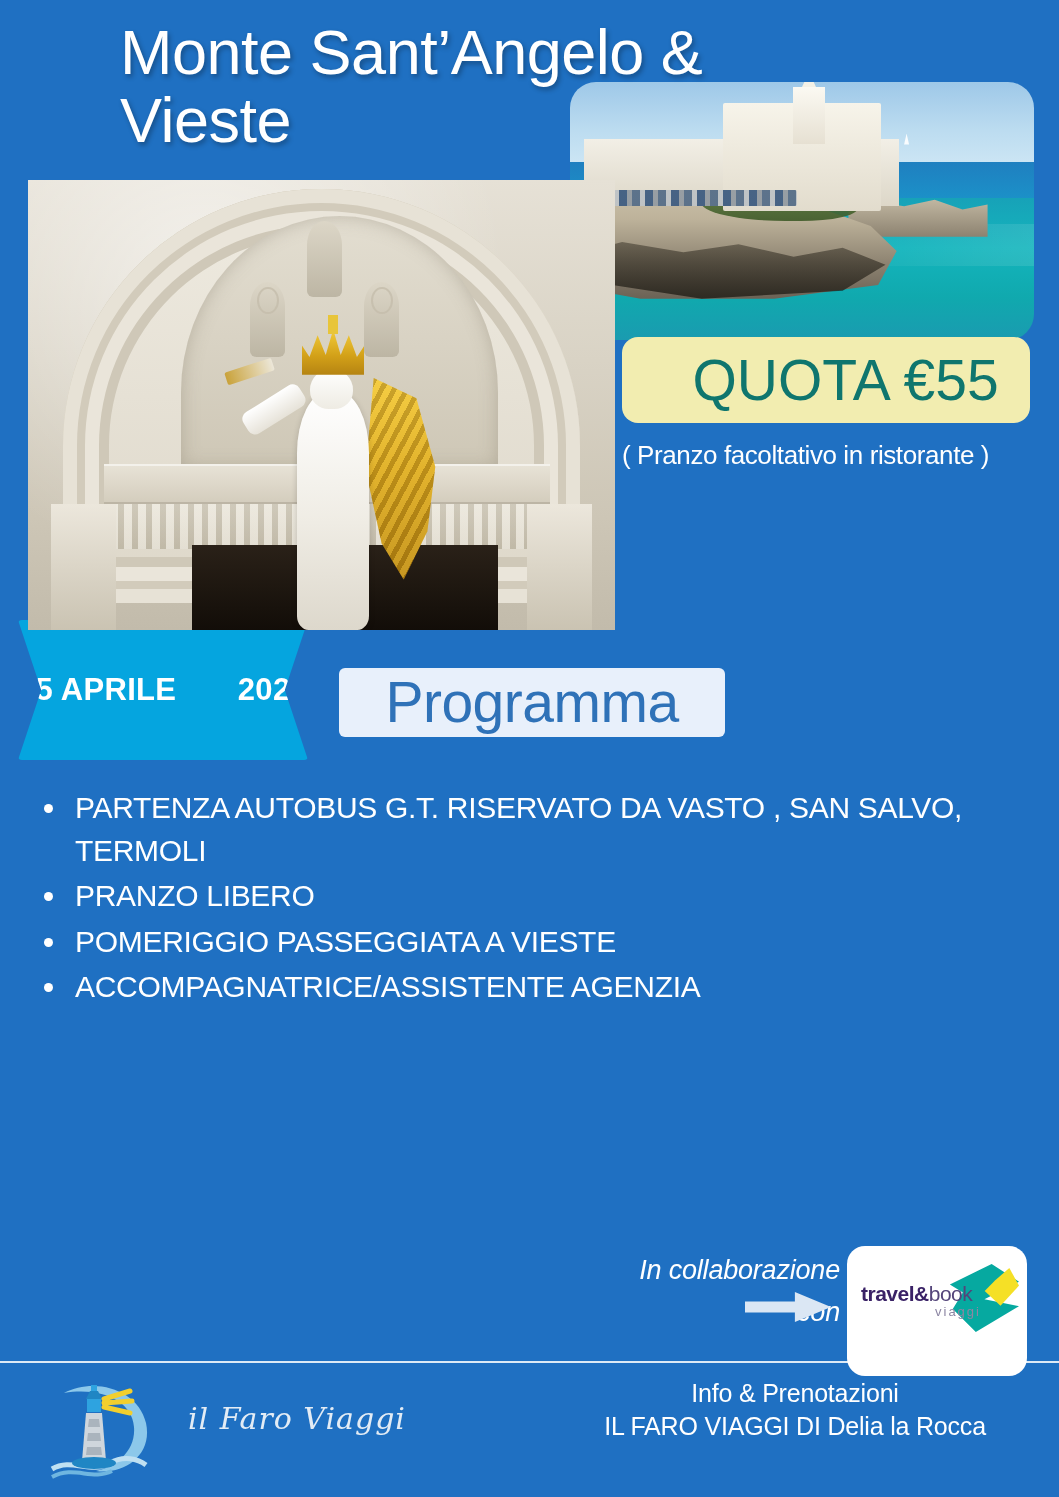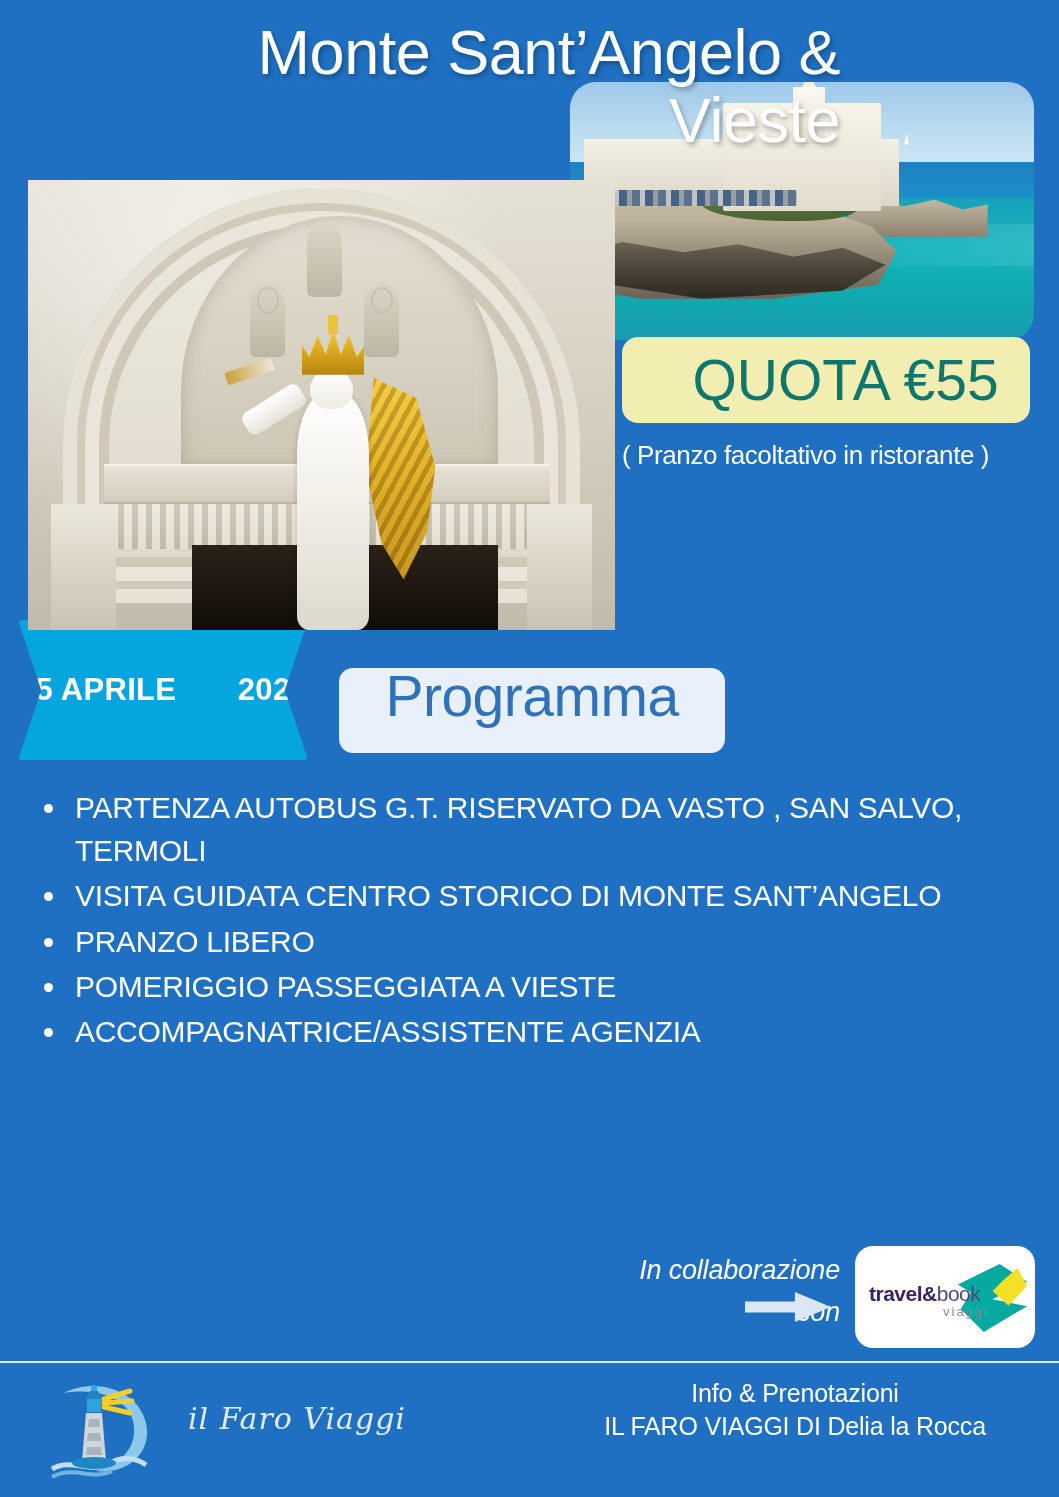--- a/index.html
+++ b/index.html
@@ -19,21 +19,21 @@
     background: #1f70c2;
     overflow: hidden;
   }
 
   
   .title {
     position: absolute;
     top: 18px;
     left: 120px;
     width: 720px;
-    text-align: right;
+    text-align: left;
     font-size: 63px;
     line-height: 1.08;
     font-weight: 400;
     color: #ffffff;
     letter-spacing: -0.5px;
     text-shadow: 2px 3px 5px rgba(0,0,0,0.30);
     z-index: 40;
     white-space: pre-line;
   }
 
@@ -327,24 +327,25 @@
     line-height: 1.35;
     letter-spacing: 0.3px;
   }
 
   
   .programma-box {
     position: absolute;
     left: 339px;
     top: 668px;
     width: 386px;
-    height: 85px;
+    height: 69px;
     background: #e8f0fb;
-    border-radius: 14px;
+    border-radius: 6px;
     display: flex;
+    align-items: center;
     justify-content: center;
     z-index: 35;
   }
   .programma-text {
     font-size: 57px;
     color: #2f72b8;
     line-height: 1;
     letter-spacing: -0.5px;
   }
 
@@ -398,26 +399,25 @@
     height: 30px;
     background: #dbe7f4;
     clip-path: polygon(0% 32%, 58% 32%, 58% 0%, 100% 50%, 58% 100%, 58% 68%, 0% 68%);
     z-index: 35;
   }
   .tb-logo {
     position: absolute;
     left: 847px;
     top: 1246px;
     width: 180px;
-    height: 102px;
+    height: 130px;
     background: #ffffff;
     border-radius: 18px;
     z-index: 36;
     overflow: hidden;
-    margin-left: 8px;
   }
   .tb-wordmark {
     position: absolute;
     left: 14px; top: 36px;
     font-size: 21px;
     color: #3a2266;
     letter-spacing: -0.5px;
     white-space: nowrap;
   }
   .tb-wordmark b { font-weight: bold; }
@@ -549,24 +549,20 @@
   </div>
 
   <div class="programma-box">
     <span class="programma-text">Programma</span>
   </div>
 
   <div class="program-list">
     <div class="program-item">
       <span class="bullet-dot"></span>
       <span class="program-item-text">PARTENZA  AUTOBUS G.T. RISERVATO DA VASTO , SAN SALVO, TERMOLI</span>
-    </div>
-    <div class="program-item">
-      <span class="bullet-dot"></span>
-      <span class="program-item-text">VISITA  GUIDATA CENTRO STORICO DI MONTE SANT’ANGELO</span>
     </div>
     <div class="program-item">
       <span class="bullet-dot"></span>
       <span class="program-item-text">PRANZO LIBERO</span>
     </div>
     <div class="program-item">
       <span class="bullet-dot"></span>
       <span class="program-item-text">POMERIGGIO PASSEGGIATA A VIESTE</span>
     </div>
     <div class="program-item">

